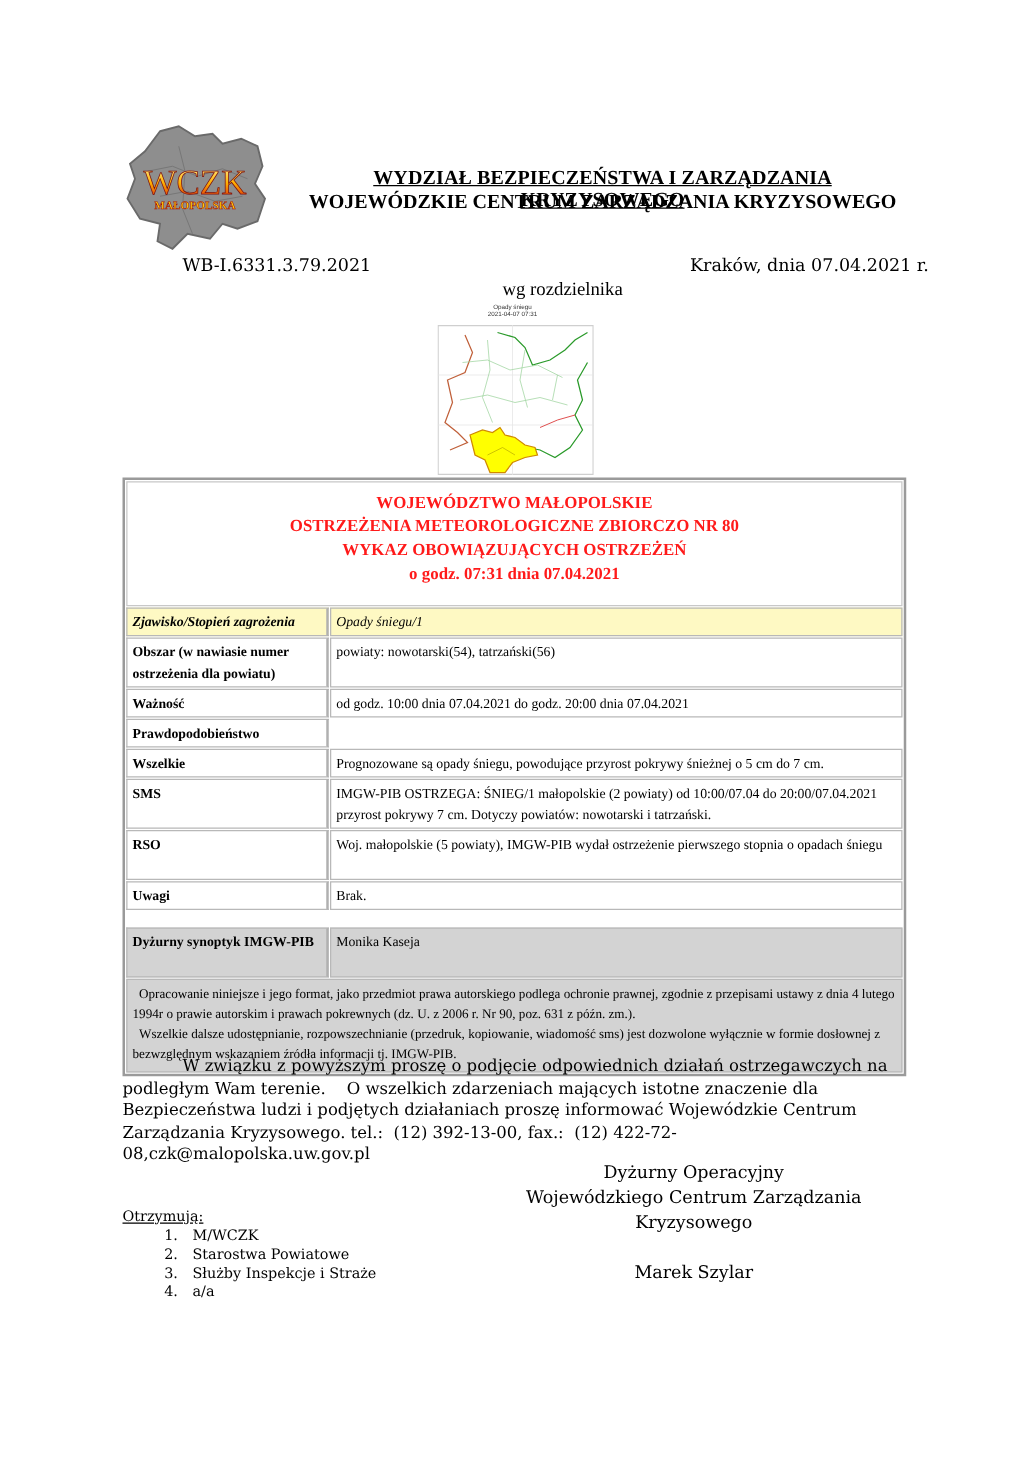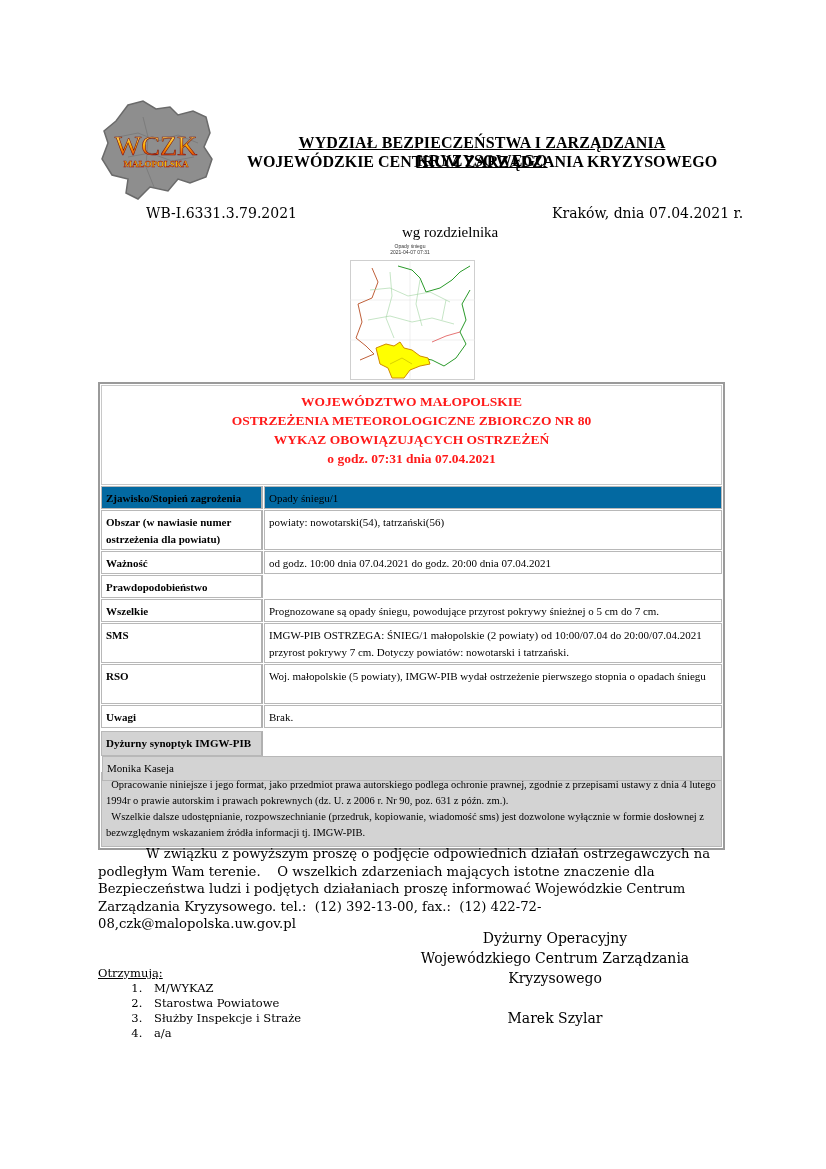--- a/index.html
+++ b/index.html
@@ -21,21 +21,21 @@
   .map { left:350px; top:260px; width:125px; height:120px; }
   
   .wtable { left:98px; top:382px; width:627px; border:2px solid #9a9a9a; box-sizing:border-box;
             font-family:"Liberation Serif", serif; background:#fff; }
   .wtitle { text-align:center; color:#ff1a1a; font-weight:bold; font-size:13.5px; line-height:19px;
             padding:6px 0 16px 0; border:1px solid #c8c8c8; margin:1px; }
   .row { display:flex; margin:0 1px 1px 1px; }
   .cell-l { width:162px; border:1px solid #b8b8b8; border-right:2px solid #b0b0b0; font-weight:bold; font-size:11px;
             padding:3px 4px; box-sizing:border-box; line-height:17px; }
   .cell-r { flex:1; border:1px solid #b8b8b8; font-size:11px; padding:3px 4px; box-sizing:border-box; line-height:17px; margin-left:1px; }
-  .yellow .cell-l, .yellow .cell-r { background:#0369a1; }
+  .yellow .cell-l, .yellow .cell-r { background:#fef9c3;font-style:italic; }
   .grey .cell-l, .grey .cell-r { background:#d3d3d3; }
   .footer-note { background:#d3d3d3; font-size:10.5px; line-height:16px; padding:4px 4px 5px 4px;
                  border:1px solid #b8b8b8; margin:0 1px 1px 1px; }
   
   .para { left:98px; top:845px; width:640px; font-size:13.2px; line-height:17.5px; }
   .para .indent { display:inline-block; width:48px; }
   .sig { left:420px; top:928px; width:270px; text-align:center; font-size:14px; line-height:20px; }
   .recv { left:98px; top:966px; font-size:11.5px; line-height:15px; }
   .recv-title { text-decoration:underline; }
   .recv ol { margin:0; padding-left:48px; }
@@ -122,21 +122,21 @@
     <div class="cell-r">IMGW-PIB OSTRZEGA: ŚNIEG/1 małopolskie (2 powiaty) od 10:00/07.04 do 20:00/07.04.2021 przyrost pokrywy 7 cm. Dotyczy powiatów: nowotarski i tatrzański.</div>
   </div>
   <div class="row" style="height:40px;">
     <div class="cell-l">RSO</div>
     <div class="cell-r">Woj. małopolskie (5 powiaty), IMGW-PIB wydał ostrzeżenie pierwszego stopnia o opadach śniegu</div>
   </div>
   <div class="row" style="height:23px;">
     <div class="cell-l">Uwagi</div>
     <div class="cell-r">Brak.</div>
   </div>
-  <div class="row grey" style="height:40px; margin-top:3px;flex-direction:column;">
+  <div class="row grey" style="height:40px; margin-top:14px;">
     <div class="cell-l">Dyżurny synoptyk IMGW-PIB</div>
     <div class="cell-r">Monika Kaseja</div>
   </div>
   <div class="footer-note">
     <div>&nbsp;&nbsp;<span>Opracowanie niniejsze i jego format, jako przedmiot prawa autorskiego podlega ochronie prawnej, zgodnie z przepisami ustawy z dnia 4 lutego 1994r o prawie autorskim i prawach pokrewnych (dz. U. z 2006 r. Nr 90, poz. 631 z późn. zm.).</span></div>
     <div>&nbsp;&nbsp;<span>Wszelkie dalsze udostępnianie, rozpowszechnianie (przedruk, kopiowanie, wiadomość sms) jest dozwolone wyłącznie w formie dosłownej z bezwzględnym wskazaniem źródła informacji tj. IMGW-PIB.</span></div>
   </div>
 </div>
 
 <div class="abs para">
@@ -147,18 +147,18 @@
   <div>Dyżurny Operacyjny</div>
   <div>Wojewódzkiego Centrum Zarządzania</div>
   <div>Kryzysowego</div>
   <div style="height:20px;"></div>
   <div>Marek Szylar</div>
 </div>
 
 <div class="abs recv">
   <div class="recv-title">Otrzymują:</div>
   <ol>
-    <li>M/WYKAZ</li>
+    <li>M/WCZK</li>
     <li>Starostwa Powiatowe</li>
     <li>Służby Inspekcje i Straże</li>
     <li>a/a</li>
   </ol>
 </div>
 
 </body></html>

